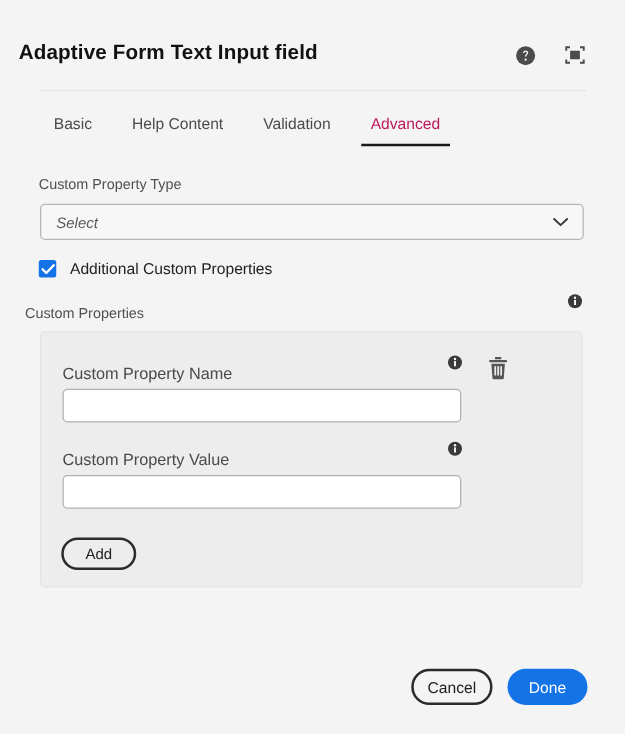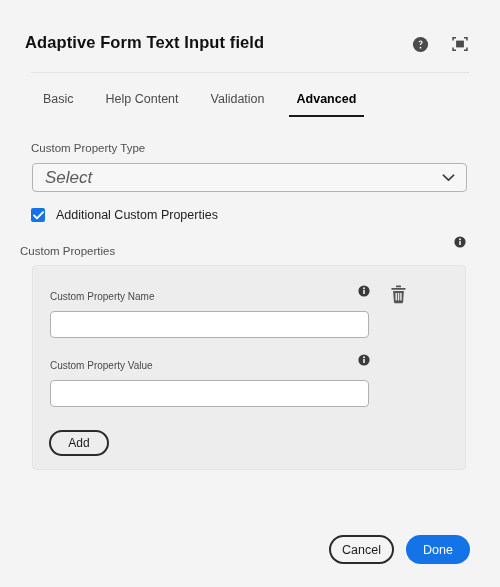--- a/index.html
+++ b/index.html
@@ -19,21 +19,21 @@
   
   .header {
     position: absolute;
     left: 0; top: 0;
     width: 500px;
     height: 73px;
     box-sizing: border-box;
   }
   .header-title {
     position: absolute;
-    left: 25px;
+    left: 15px;
     top: 33px;
     font-size: 16.5px;
     font-weight: bold;
     letter-spacing: 0.1px;
     color: #111111;
     white-space: nowrap;
   }
   .header-icons {
     position: absolute;
     right: 30px;
@@ -71,22 +71,22 @@
   .tab {
     position: relative;
     font-size: 12.5px;
     color: #4b4b4b;
     padding: 0 16px 11px 16px;
     cursor: pointer;
     white-space: nowrap;
   }
   .tab:first-child { padding-left: 12px; }
   .tab.active {
-    color: #000000;
-    font-weight: bold;
+    color: #be185d;
+    font-weight: normal;
   }
   .tab.active::after {
     content: "";
     position: absolute;
     left: 8px;
     right: 8px;
     bottom: 0;
     height: 2px;
     background: #1a1a1a;
   }
@@ -111,21 +111,21 @@
     height: 29px;
     box-sizing: border-box;
     border: 1px solid #b4b4b4;
     border-radius: 4px;
     background: #f7f7f7;
     display: flex;
     align-items: center;
     cursor: pointer;
   }
   .select-value {
-    font-size: 17px;
+    font-size: 12px;
     font-style: italic;
     color: #5a5a5a;
     margin-left: 12px;
   }
   .select-chevron {
     position: absolute;
     right: 11px;
     top: 50%;
     transform: translateY(-50%);
     display: flex;
@@ -177,21 +177,21 @@
     width: 434px;
     height: 205px;
     box-sizing: border-box;
     background: #ededed;
     border: 1px solid #e4e4e4;
     border-radius: 4px;
   }
 
   .row-label {
     position: absolute;
-    font-size: 10px;
+    font-size: 13px;
     color: #4a4a4a;
   }
   .name-label { left: 17px; top: 25px; }
   .value-label { left: 17px; top: 94px; }
 
   .row-info {
     position: absolute;
     cursor: pointer;
   }
   .name-info { left: 325px; top: 17px; }

